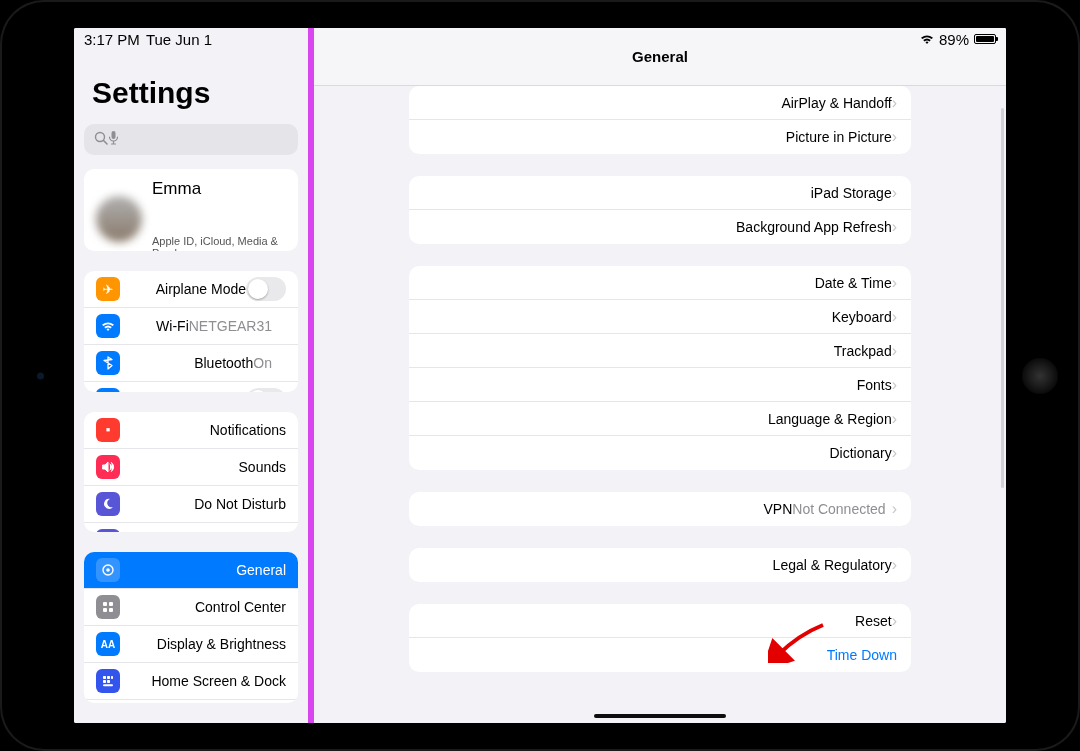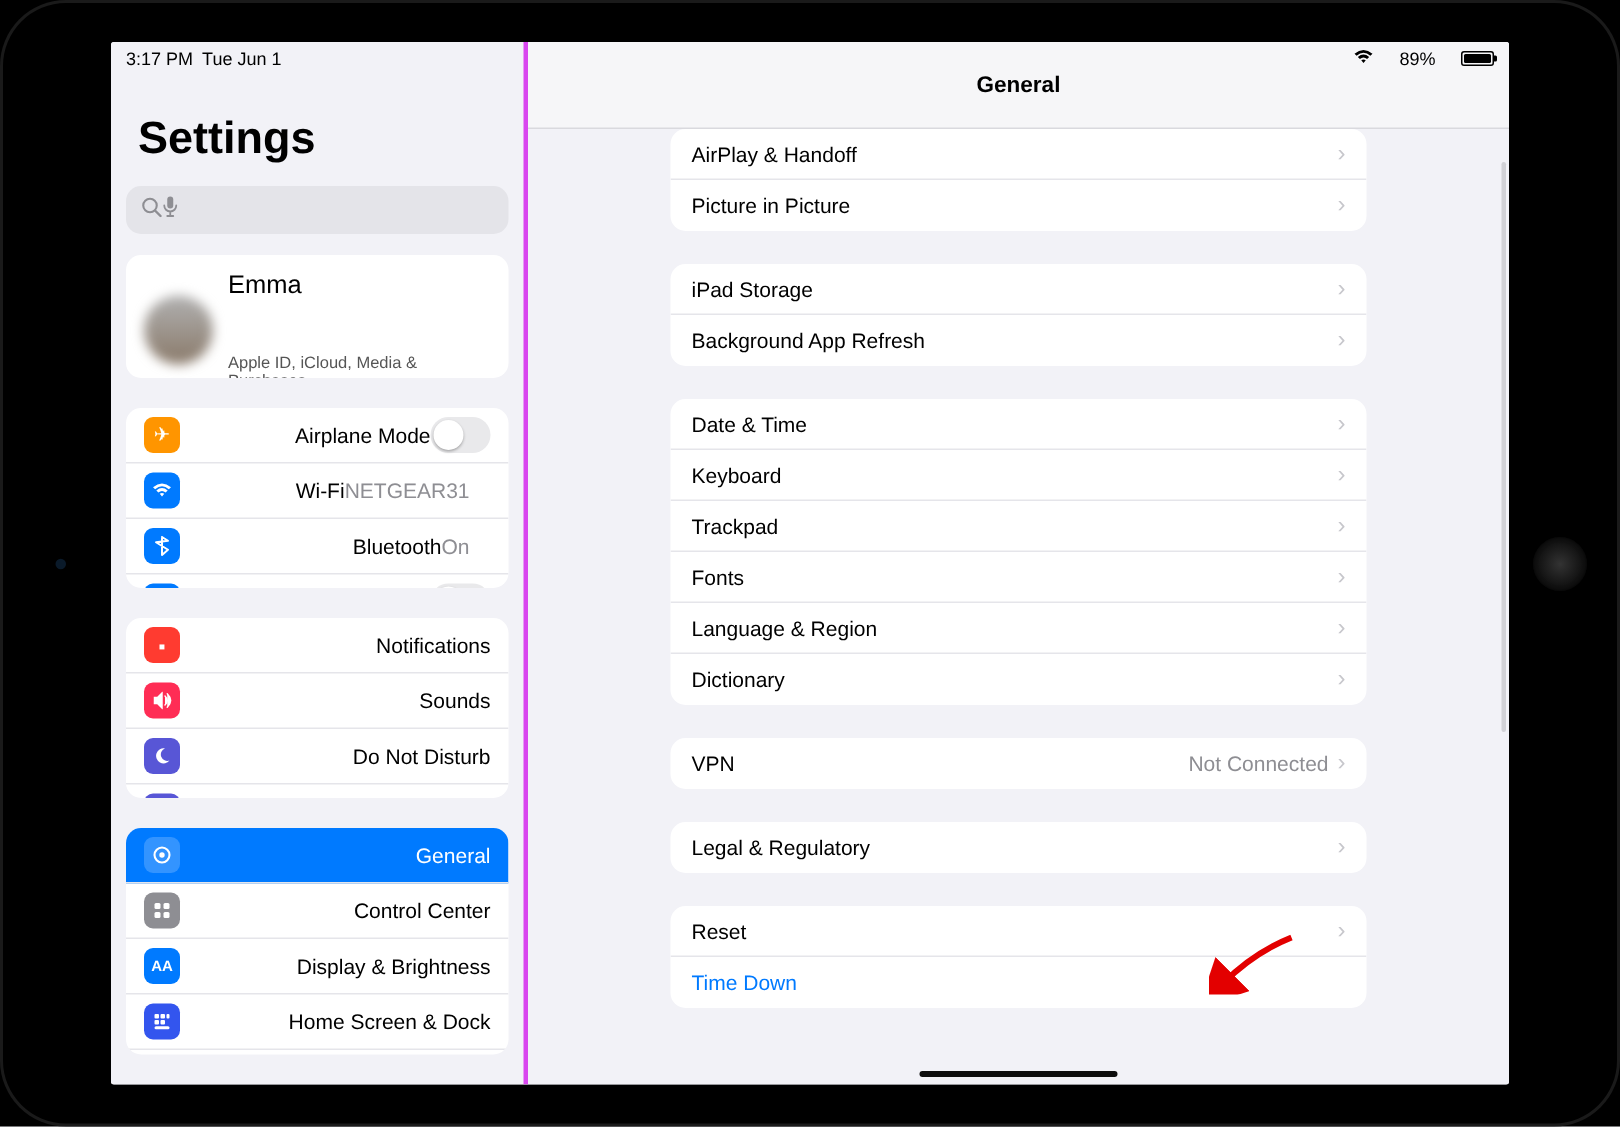--- a/index.html
+++ b/index.html
@@ -51,29 +51,29 @@
     flex-direction: column;
   }
 
   
   .status-bar {
     height: 20px;
     width: 100%;
     display: flex;
     justify-content: space-between;
     align-items: center;
-    font-size: 12px;
+    font-size: 15px;
     padding: 2px 10px 0 10px;
     color: #000;
     position: absolute;
     top: 0; left: 0;
     z-index: 50;
   }
   .status-left { display: flex; gap: 6px; }
-  .status-right { display: flex; gap: 17px; align-items: center; }
+  .status-right { display: flex; gap: 5px; align-items: center; }
   .battery-icon {
     display: inline-block;
     width: 22px; height: 10px;
     border: 1px solid #000;
     border-radius: 2px;
     position: relative;
   }
   .battery-icon::after {
     content: '';
     position: absolute;
@@ -92,23 +92,23 @@
   }
 
   
   .panes {
     display: flex;
     width: 100%;
     height: 100%;
     padding-top: 0;
   }
   .sidebar {
-    width: 278px;
+    width: 240px;
     background: #f2f2f7;
-    border-right: 3px solid #d946ef;
+    border-right: 6px solid #d946ef;
     display: flex;
     flex-direction: column;
     padding: 24px 10px 0 10px;
     overflow: hidden;
   }
   .content {
     flex: 1;
     background: #f2f2f7;
     display: flex;
     flex-direction: column;
@@ -221,20 +221,21 @@
   }
   .profile-name { font-size: 17px; font-weight: 400; }
   .profile-sub { font-size: 11px; color: #555; margin-top: 36px; }
 
   
   .group {
     background: #fff;
     border-radius: 10px;
     overflow: hidden;
     margin: 22px 0 0 0;
+    text-align: right;
   }
   .group .grow {
     display: flex;
     align-items: center;
     min-height: 34px;
     padding: 7px 14px;
     border-bottom: 0.5px solid #e5e5ea;
     font-size: 14px;
   }
   .group .grow:last-child { border-bottom: none; }

